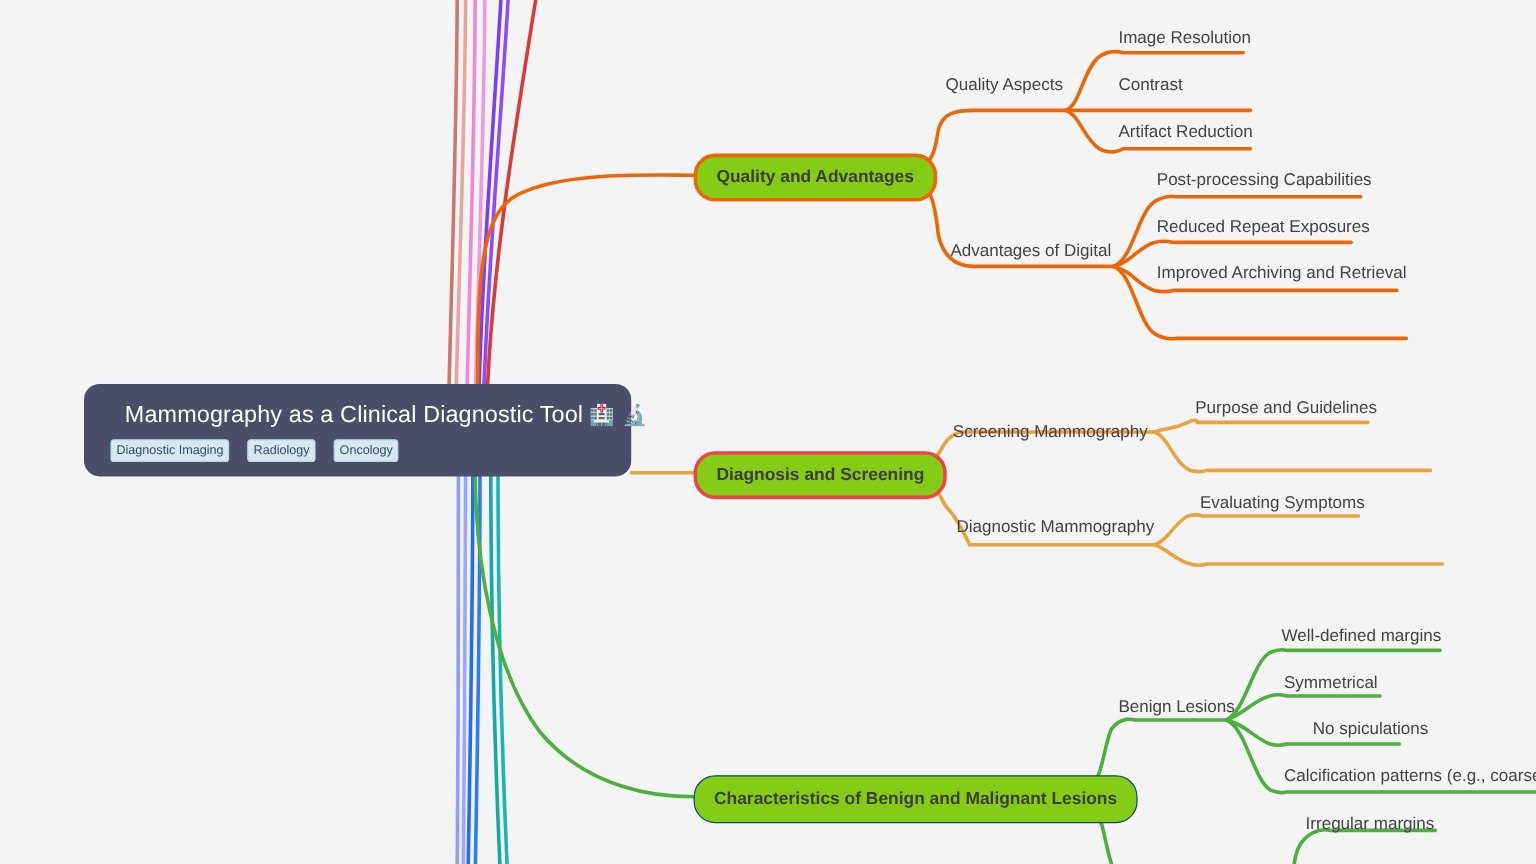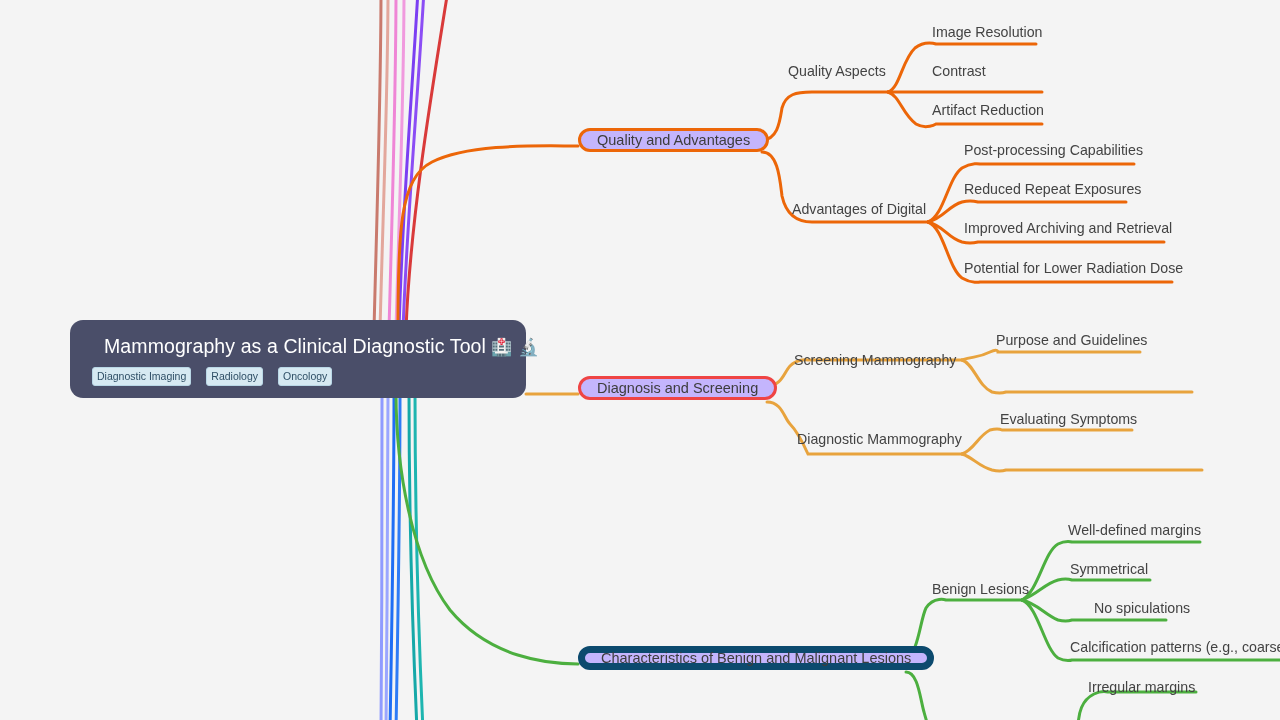--- a/index.html
+++ b/index.html
@@ -59,36 +59,37 @@
     border-radius: 3px;
     font-size: 10.5px;
     line-height: 12px;
     padding: 2px 4px 3px 4px;
     white-space: nowrap;
   }
 
   
   .pill {
     position: absolute;
-    background: #c4b5fd;
+    background: #84cc16;
     border-radius: 18px;
     box-sizing: border-box;
     display: flex;
     align-items: center;
     justify-content: center;
     white-space: nowrap;
     color: #3d3d3d;
     font-size: 14.5px;
     z-index: 5;
     padding: 0 16px;
-    height: 24px;
+    height: 40px;
+    font-weight: bold;
   }
   .pill.orange { border: 3px solid #ec6608; }
   .pill.amber  { border: 3px solid #ef4444; }
-  .pill.green  { border: 7px solid #0c4a6e; }
+  .pill.green  { border: 1px solid #0c4a6e; }
 
   
   .lbl {
     position: absolute;
     white-space: nowrap;
     color: #434343;
     font-size: 14.2px;
     line-height: 18px;
     z-index: 5;
   }
@@ -195,21 +196,20 @@
 
   <div class="lbl" style="left:932px; top:23px;">Image Resolution</div>
   <div class="lbl" style="left:932px; top:62px;">Contrast</div>
   <div class="lbl" style="left:932px; top:101px;">Artifact Reduction</div>
 
   <div class="lbl" style="left:792px; top:200px;">Advantages of Digital</div>
 
   <div class="lbl" style="left:964px; top:141px;">Post-processing Capabilities</div>
   <div class="lbl" style="left:964px; top:180px;">Reduced Repeat Exposures</div>
   <div class="lbl" style="left:964px; top:219px;">Improved Archiving and Retrieval</div>
-  <div class="lbl" style="left:964px; top:259px;">Potential for Lower Radiation Dose</div>
 
   <div class="pill amber" style="left:578px; top:376px;">Diagnosis and Screening</div>
 
   <div class="lbl" style="left:794px; top:351px;">Screening Mammography</div>
 
   <div class="lbl" style="left:996px; top:331px;">Purpose and Guidelines</div>
 
   <div class="lbl" style="left:797px; top:430px;">Diagnostic Mammography</div>
 
   <div class="lbl" style="left:1000px; top:410px;">Evaluating Symptoms</div>

